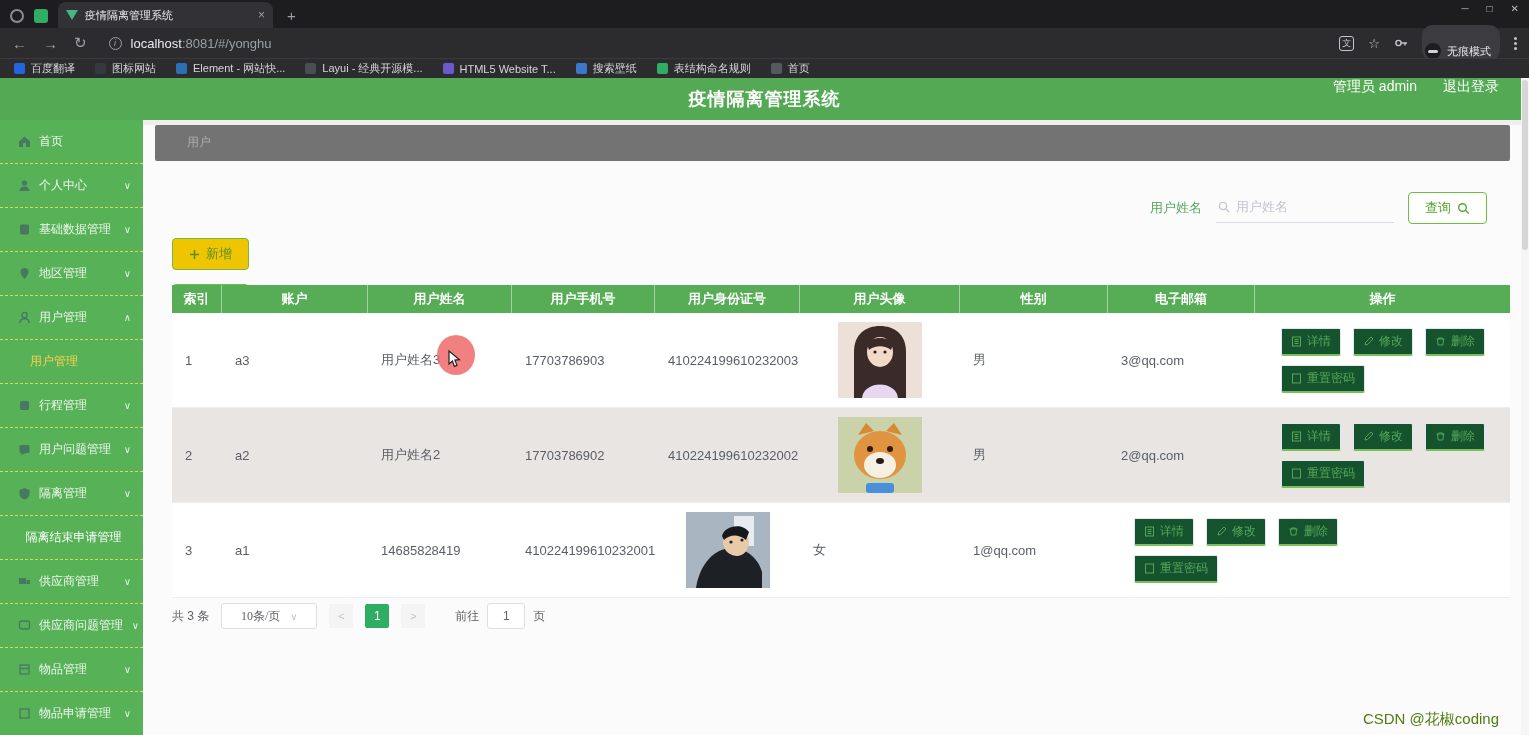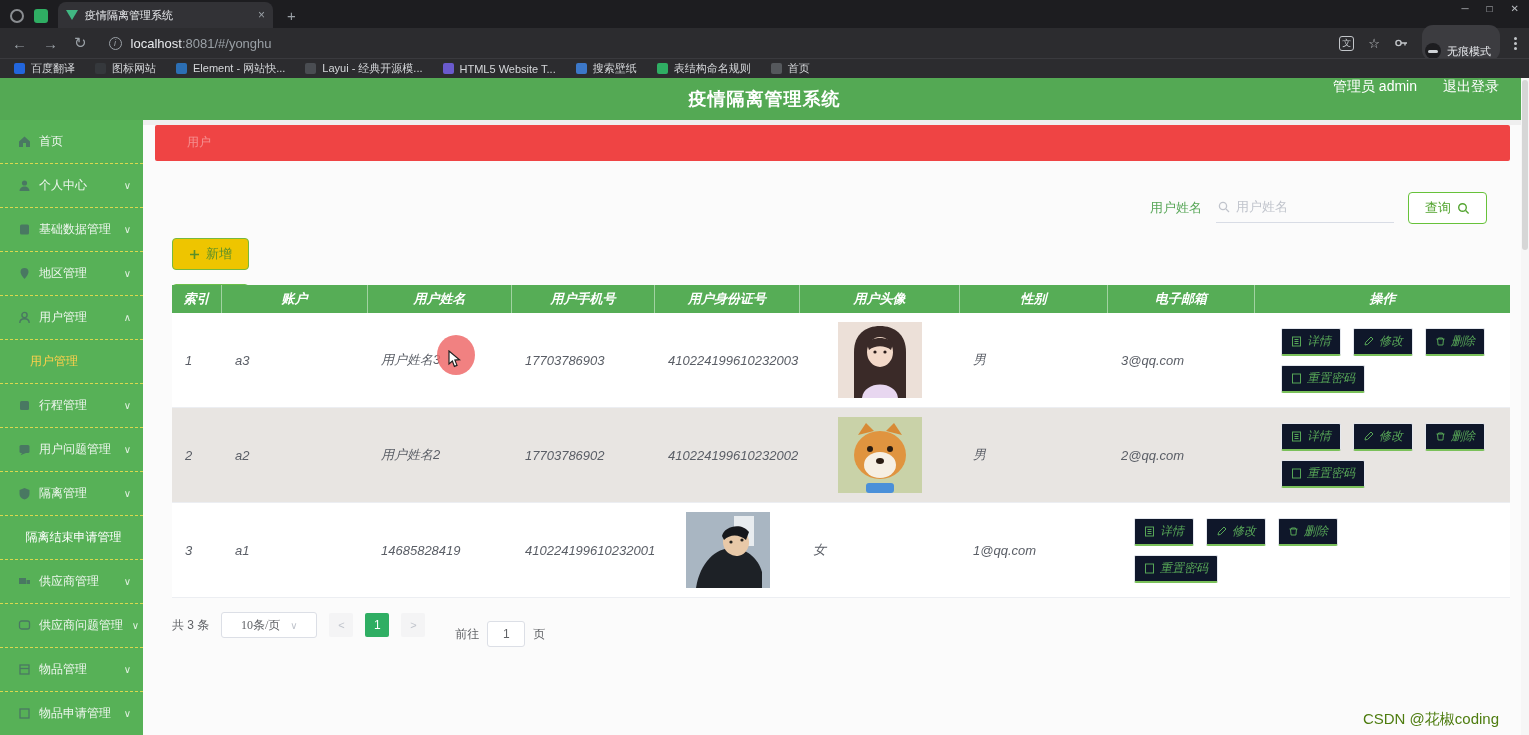--- a/index.html
+++ b/index.html
@@ -53,55 +53,55 @@
   .side-icon { width:13px; height:13px; margin-right:8px; flex:none; opacity:.55; }
   .side-icon svg { display:block; }
   .chev { position:absolute; right:12px; font-size:10px; color:#dff0df; }
   .side-sub { padding-left:30px; }
   .side-sub .lbl { color:#ffffff; }
   .side-sub.active .lbl { color:#ffd04b; }
 
   
   .main { position:absolute; left:143px; top:120px; right:8px; bottom:0; background:#fbfbfb; }
   .gutter-top { position:absolute; left:0; top:0; width:100%; height:5px; background:#efefef; }
-  .banner { position:absolute; left:12px; top:5px; width:1355px; height:36px; background:#ef4444; border-radius:2px; }
+  .banner { position:absolute; left:12px; top:5px; width:1355px; height:36px; background:#737373; border-radius:2px; }
   .banner-text { position:absolute; left:32px; top:9px; color:rgba(255,255,255,.4); font-size:12px; }
 
   .search-row { position:absolute; top:72px; right:34px; display:flex; align-items:center; gap:14px; }
   .search-label { color:#57a657; font-size:13px; }
   .search-input { width:178px; border-bottom:1px solid #d8dce5; display:flex; align-items:center; gap:6px; padding:4px 2px 6px 2px; }
   .search-input .ph { color:#c0c4cc; font-size:13px; }
   .btn-query { display:flex; align-items:center; gap:6px; border:1px solid #67c23a; border-radius:4px; background:#ffffff; color:#55a532; font-size:13px; padding:6px 16px; }
 
   .cmd-row { position:absolute; left:29px; top:118px; display:flex; gap:14px;flex-direction:column; }
   .btn-add { display:flex; align-items:center; gap:6px; background:#eec500; border:1px solid #76b93e; border-radius:4px; color:#5a8f29; font-size:13px; padding:6px 16px; }
   .btn-del { display:flex; align-items:center; gap:6px; background:#ffffff; border:1px solid #6bbf4a; border-radius:4px; color:#57a657; font-size:13px; padding:6px 14px; }
 
   
-  .tbl { position:absolute; left:29px; top:165px; width:1338px;font-style:italic; }
+  .tbl { position:absolute; left:29px; top:165px; width:1338px; }
   .tbl-head, .tbl-row { display:grid; grid-template-columns:50px 146px 144px 143px 145px 160px 148px 147px 255px; }
   .tbl-head { background:#56ad56; height:28px; }
   .th { color:#ffffff; font-size:13px; font-weight:bold; display:flex; align-items:center; justify-content:center; border-right:1px solid rgba(255,255,255,.45); }
   .th:last-child { border-right:none; }
   .tbl-row { min-height:95px; background:#ffffff; border-bottom:1px solid #eceef2; }
   .tbl-row.alt { background:#e8e5e2; }
   .td { display:flex; align-items:center; padding-left:13px; color:#5a5e66; font-size:13px; }
   .td.center { justify-content:center; padding-left:0; }
   .avatar { width:84px; height:76px; overflow:hidden; background:#ddd; }
   .avatar svg { display:block; }
   .actions { display:flex; flex-direction:column; gap:9px; padding-left:26px; justify-content:center; }
   .act-line { display:flex; gap:12px; }
-  .act-btn { display:inline-flex; align-items:center; gap:5px; background:#0f172a; border:1px solid #e4e7ed; border-bottom:2px solid #7ac05a; border-radius:2px; color:#57a657; font-size:12px; padding:4px 9px; white-space:nowrap; }
+  .act-btn { display:inline-flex; align-items:center; gap:5px; background:#14532d; border:1px solid #e4e7ed; border-bottom:2px solid #7ac05a; border-radius:2px; color:#57a657; font-size:12px; padding:4px 9px; white-space:nowrap; }
 
   
   .pager { position:absolute; left:29px; top:483px; display:flex; align-items:center; gap:12px; font-size:12px; color:#606266; }
   .pg-select { width:96px; height:26px; border:1px solid #dcdfe6; border-radius:3px; display:flex; align-items:center; justify-content:center; gap:10px; color:#606266; background:#fff;font-family:Liberation Serif, serif; }
   .pg-btn { width:24px; height:24px; display:flex; align-items:center; justify-content:center; background:#f4f4f5; color:#c0c4cc; border-radius:2px; font-size:11px; }
   .pg-cur { width:24px; height:24px; display:flex; align-items:center; justify-content:center; background:#2fae63; color:#ffffff; border-radius:2px; font-size:12px; }
-  .pg-goto { display:flex; align-items:center; gap:8px; margin-left:18px;margin-top:18px; }
+  .pg-goto { display:flex; align-items:center; gap:8px; margin-left:18px; }
   .pg-input { width:38px; height:26px; border:1px solid #dcdfe6; border-radius:3px; text-align:center; font-size:12px; color:#606266; background:#fff; font-family:"Liberation Sans",sans-serif; }
 
   .watermark { position:absolute; right:22px; bottom:6px; color:#4d7c0f; font-size:15px;margin-top:20px; }
 
   
   .scrollbar { position:absolute; right:0; top:78px; width:8px; bottom:0; background:#f6f6f6; }
   .scroll-thumb { position:absolute; left:1px; top:2px; width:6px; height:170px; border-radius:3px; background:#d6d6d6; }
 
   
   .cursor-spot { position:absolute; left:437px; top:335px; width:38px; height:40px; border-radius:50%; background:#ef6b6b; opacity:.85; }

